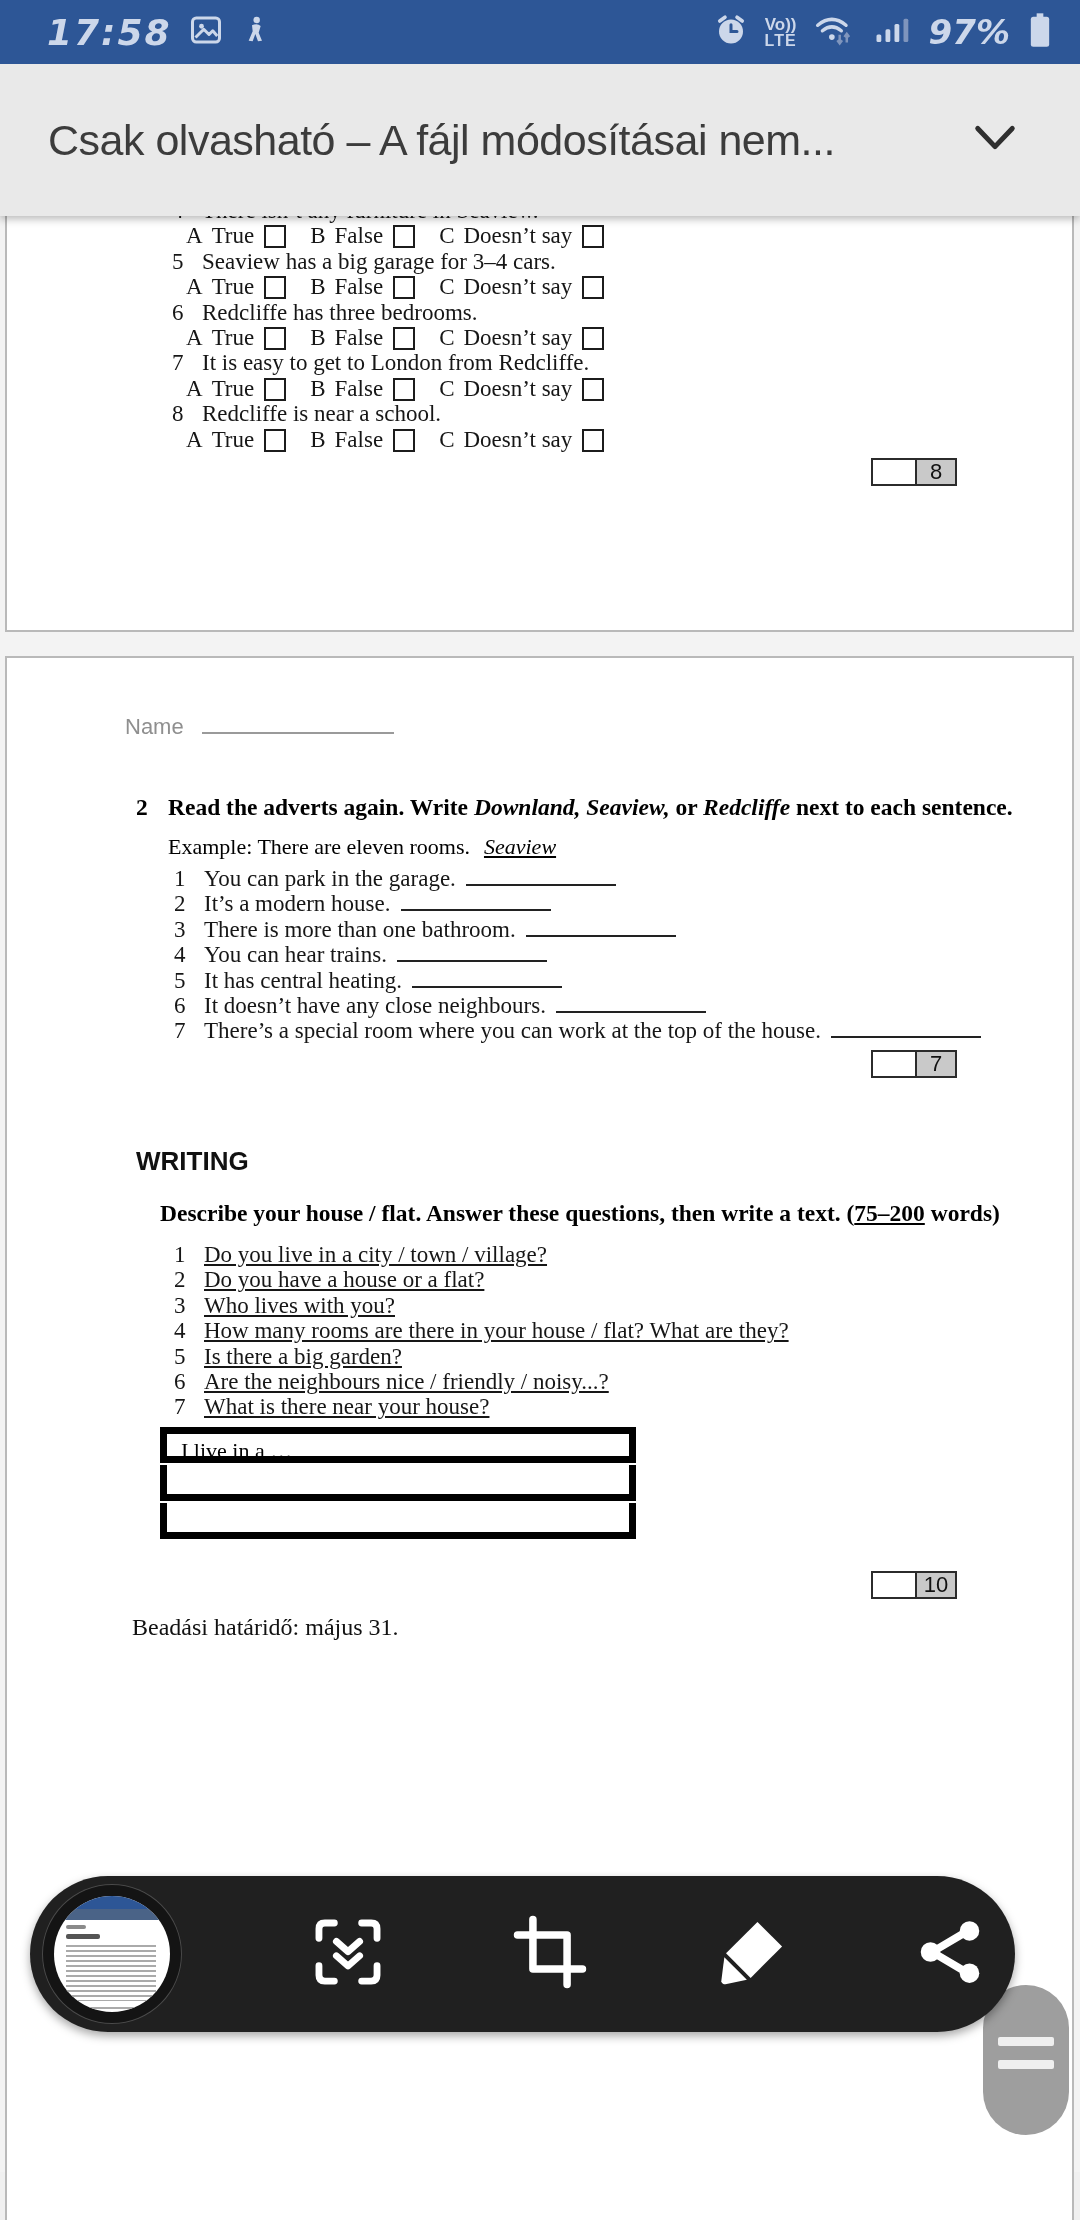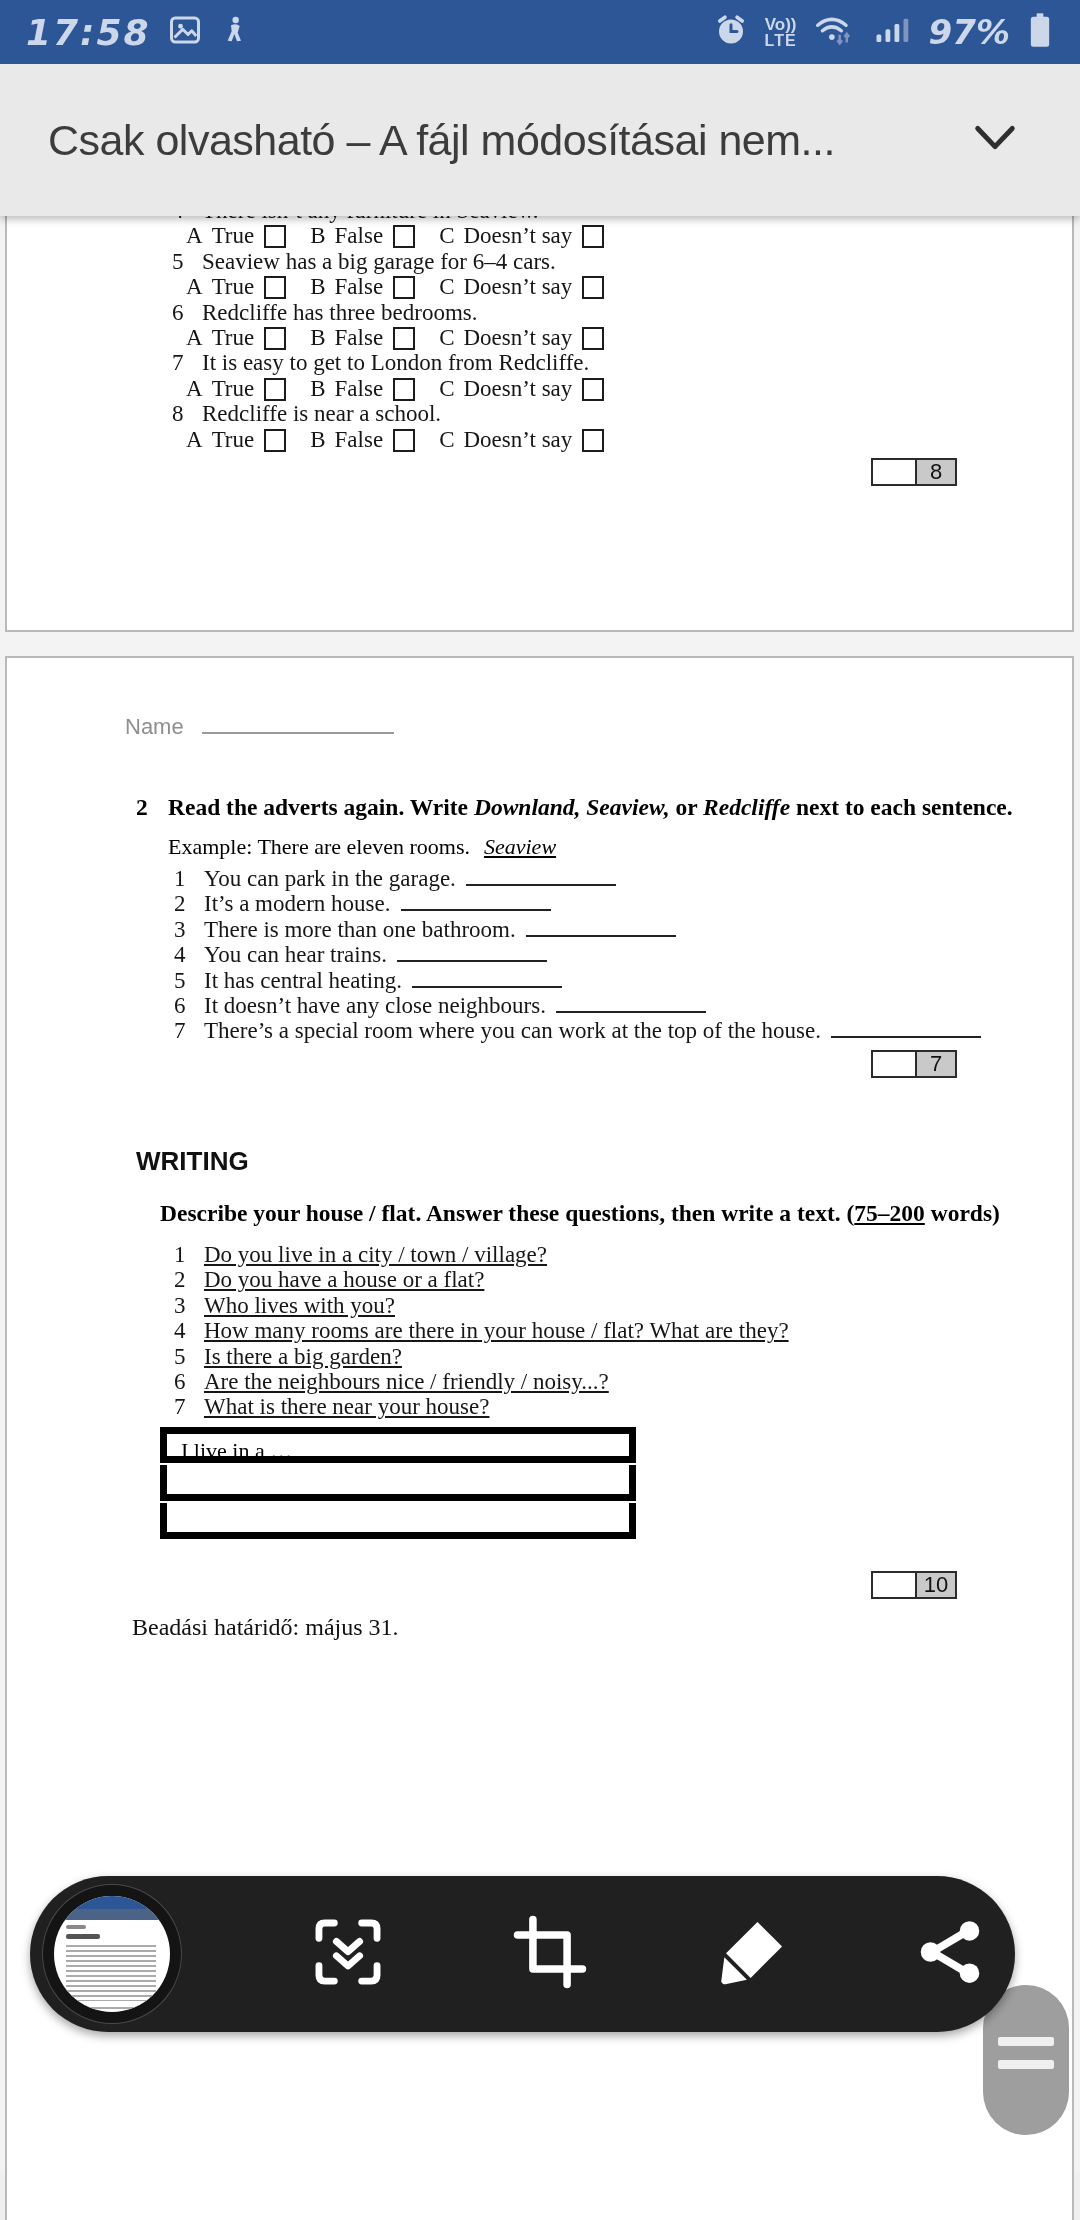--- a/index.html
+++ b/index.html
@@ -1,21 +1,21 @@
 <!DOCTYPE html>
 <html><head>
 <meta charset="utf-8">
 <style>
   html,body{margin:0;padding:0;background:#555;}
   .screen{position:relative;width:1080px;height:2220px;overflow:hidden;background:#f3f3f3;font-family:"Liberation Serif",serif;}
 
   
   .statusbar{position:absolute;left:0;top:0;width:1080px;height:64px;background:#2d5696;display:flex;align-items:center;justify-content:space-between;padding:0 26px;box-sizing:border-box;z-index:20;color:#ccd7ea;}
   .sb-left,.sb-right{display:flex;align-items:center;gap:16px;}
-  .sb-time{font-family:"DejaVu Sans",sans-serif;font-size:36px;font-weight:bold;letter-spacing:2px;font-style:italic;}
+  .sb-time{font-family:"DejaVu Sans",sans-serif;font-size:36px;font-weight:bold;letter-spacing:2px;font-style:italic;margin-left:21px;}
   .sb-pct{font-family:"DejaVu Sans",sans-serif;font-size:34px;font-weight:bold;font-style:italic;}
   .volte{display:flex;flex-direction:column;align-items:center;line-height:1;font-family:"Liberation Sans",sans-serif;font-weight:bold;}
   .volte .t1{font-size:17px;} .volte .t2{font-size:16px;letter-spacing:1px;}
   .sb-icon{display:inline-block;}
 
   
   .banner{position:absolute;left:0;top:64px;width:1080px;height:152px;background:#e9e9e9;z-index:18;box-shadow:0 3px 8px rgba(0,0,0,.28);display:flex;align-items:center;}
   .banner-title{margin-left:48px;font-family:"Liberation Sans",sans-serif;font-size:43px;color:#3c3c3c;letter-spacing:-.5px;white-space:nowrap;}
   .banner-chev{position:absolute;right:62px;top:50%;transform:translateY(-50%);}
 
@@ -90,21 +90,21 @@
     <div class="doc" style="position:absolute;left:165px;top:136px;">
       <div>
 
       <div>
           <div class="line"><span class="qnum">4</span><span>There isn’t any furniture in Seaview.</span></div>
           <div class="line opts">
             <span class="okey">A</span><span>True</span><span class="cbox"></span><span class="okey">B</span><span>False</span><span class="cbox"></span><span class="okey">C</span><span>Doesn’t say</span><span class="cbox last"></span>
           </div>
         </div>
           <div>
-          <div class="line"><span class="qnum">5</span><span>Seaview has a big garage for 6–4 cars.</span></div>
+          <div class="line"><span class="qnum">5</span><span>Seaview has a big garage for 3–4 cars.</span></div>
           <div class="line opts">
             <span class="okey">A</span><span>True</span><span class="cbox"></span><span class="okey">B</span><span>False</span><span class="cbox"></span><span class="okey">C</span><span>Doesn’t say</span><span class="cbox last"></span>
           </div>
         </div>
           <div>
           <div class="line"><span class="qnum">6</span><span>Redcliffe has three bedrooms.</span></div>
           <div class="line opts">
             <span class="okey">A</span><span>True</span><span class="cbox"></span><span class="okey">B</span><span>False</span><span class="cbox"></span><span class="okey">C</span><span>Doesn’t say</span><span class="cbox last"></span>
           </div>
         </div>

